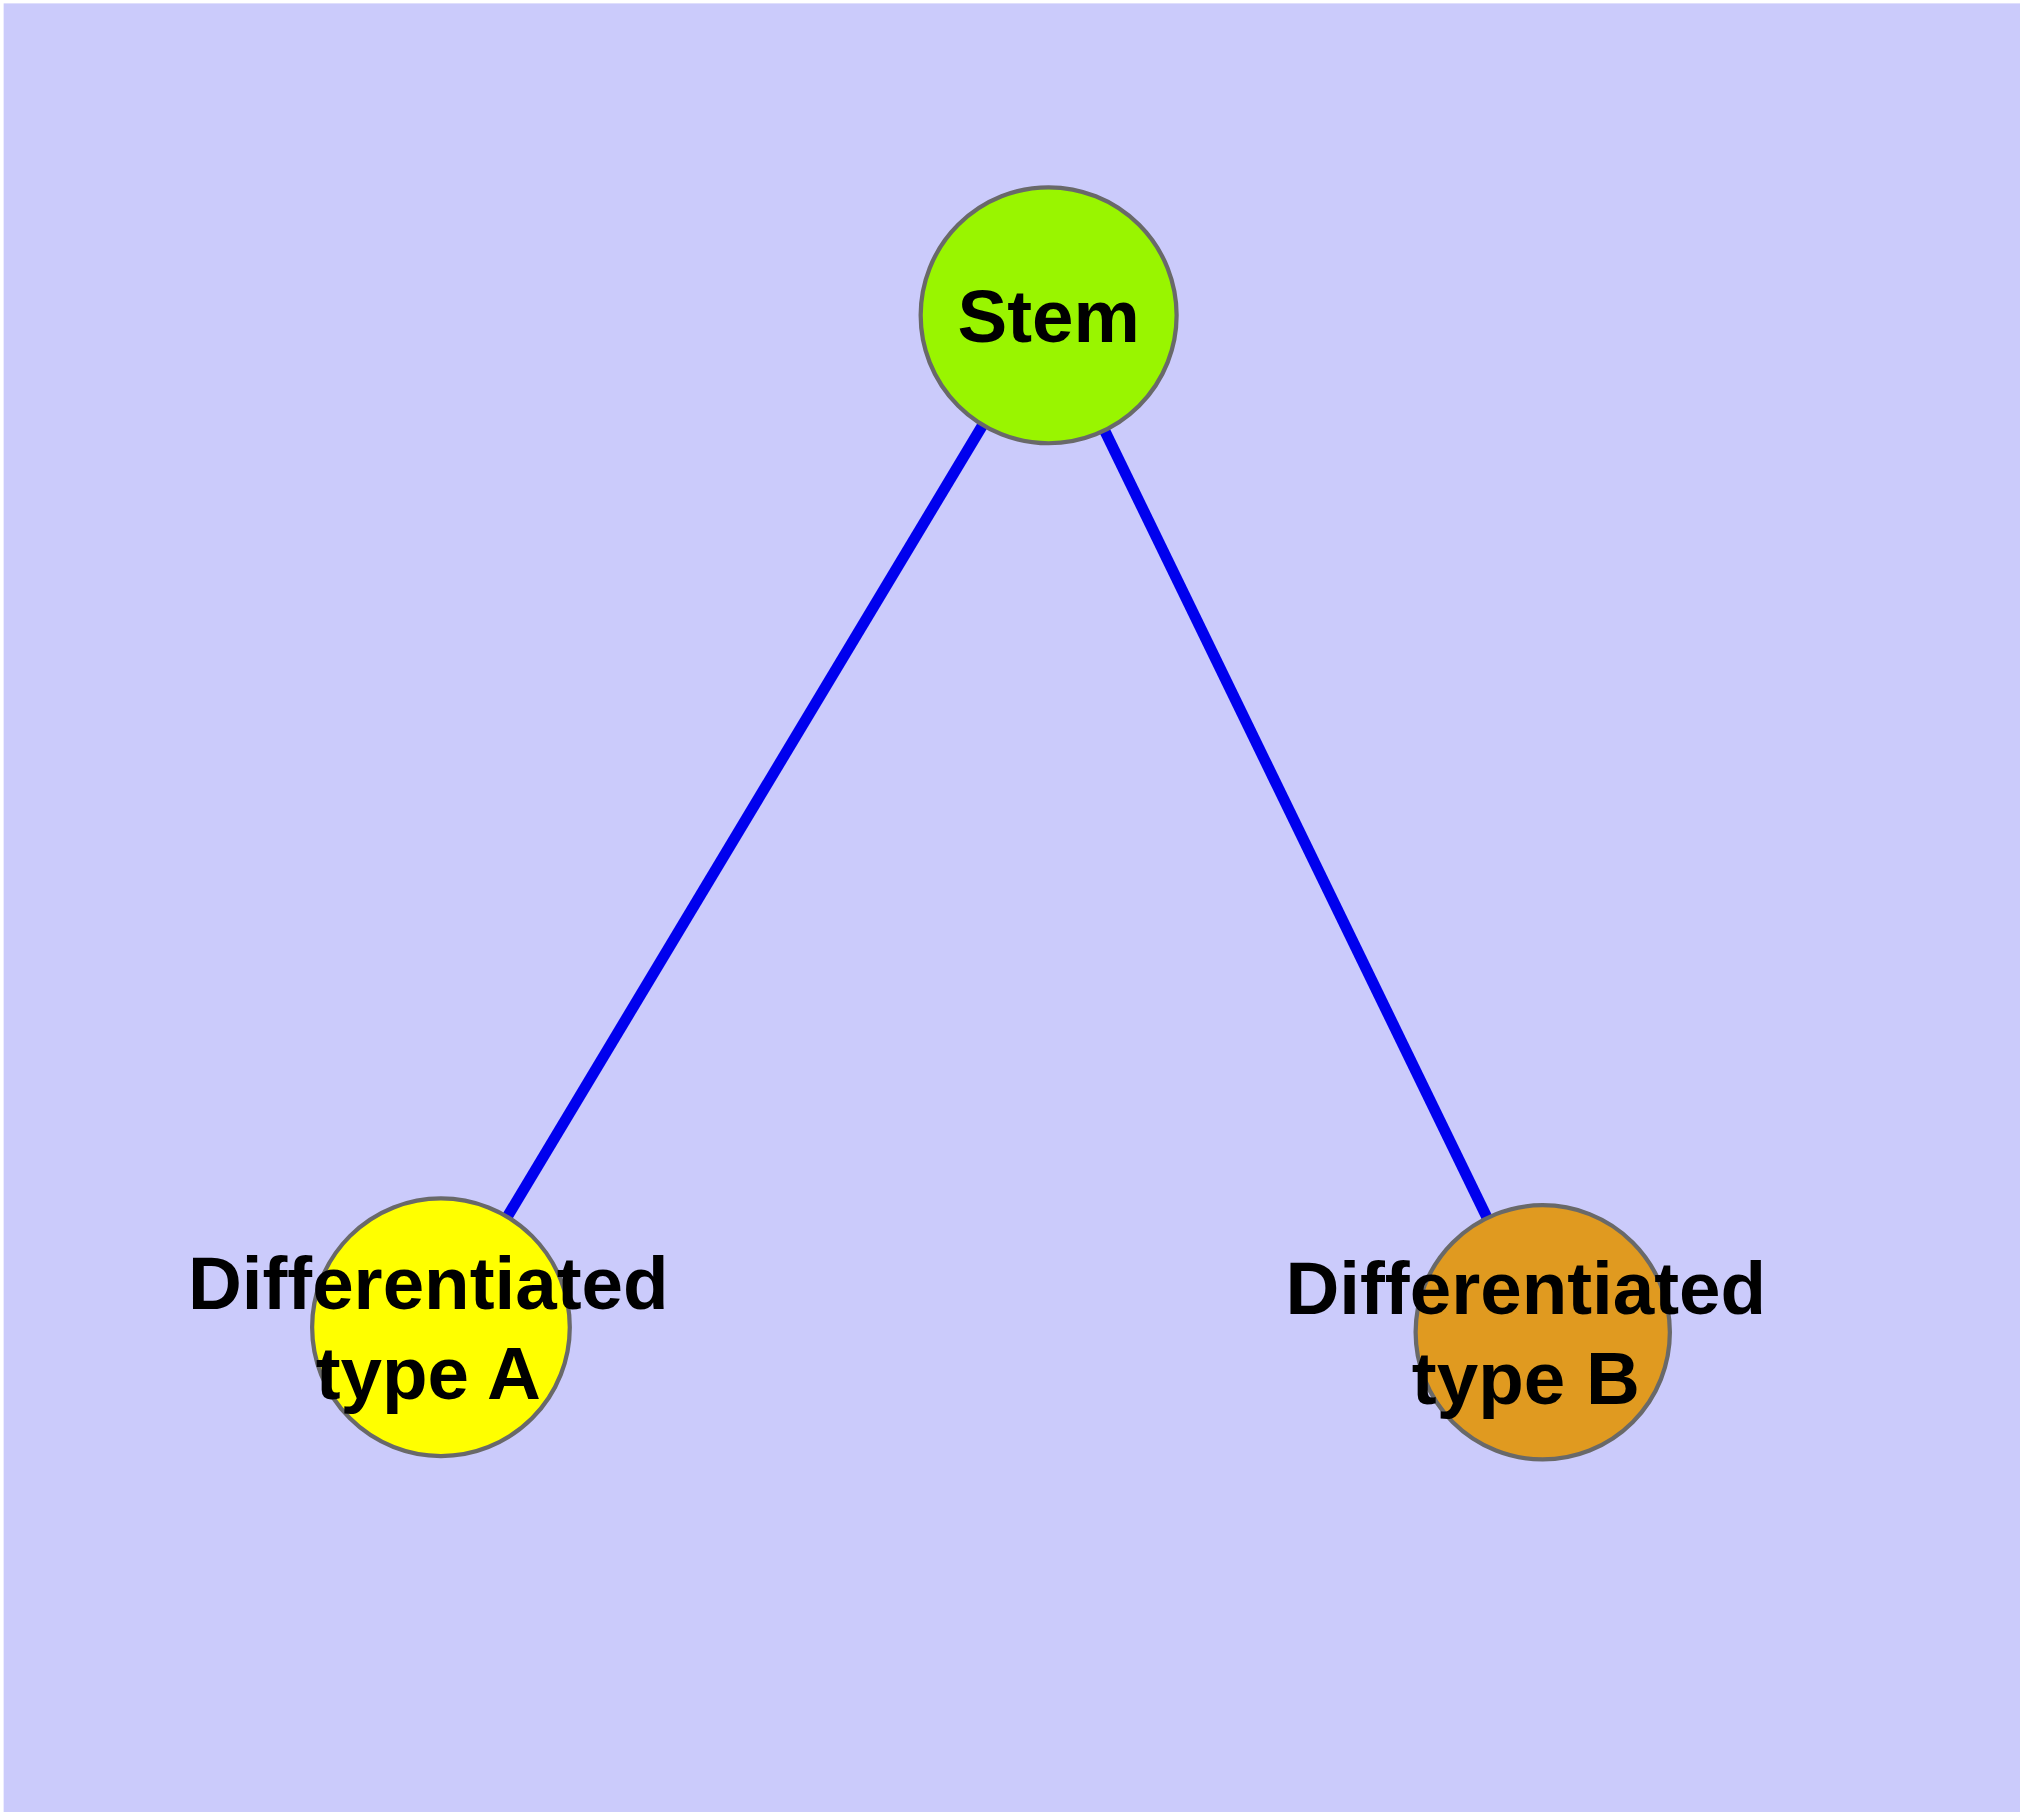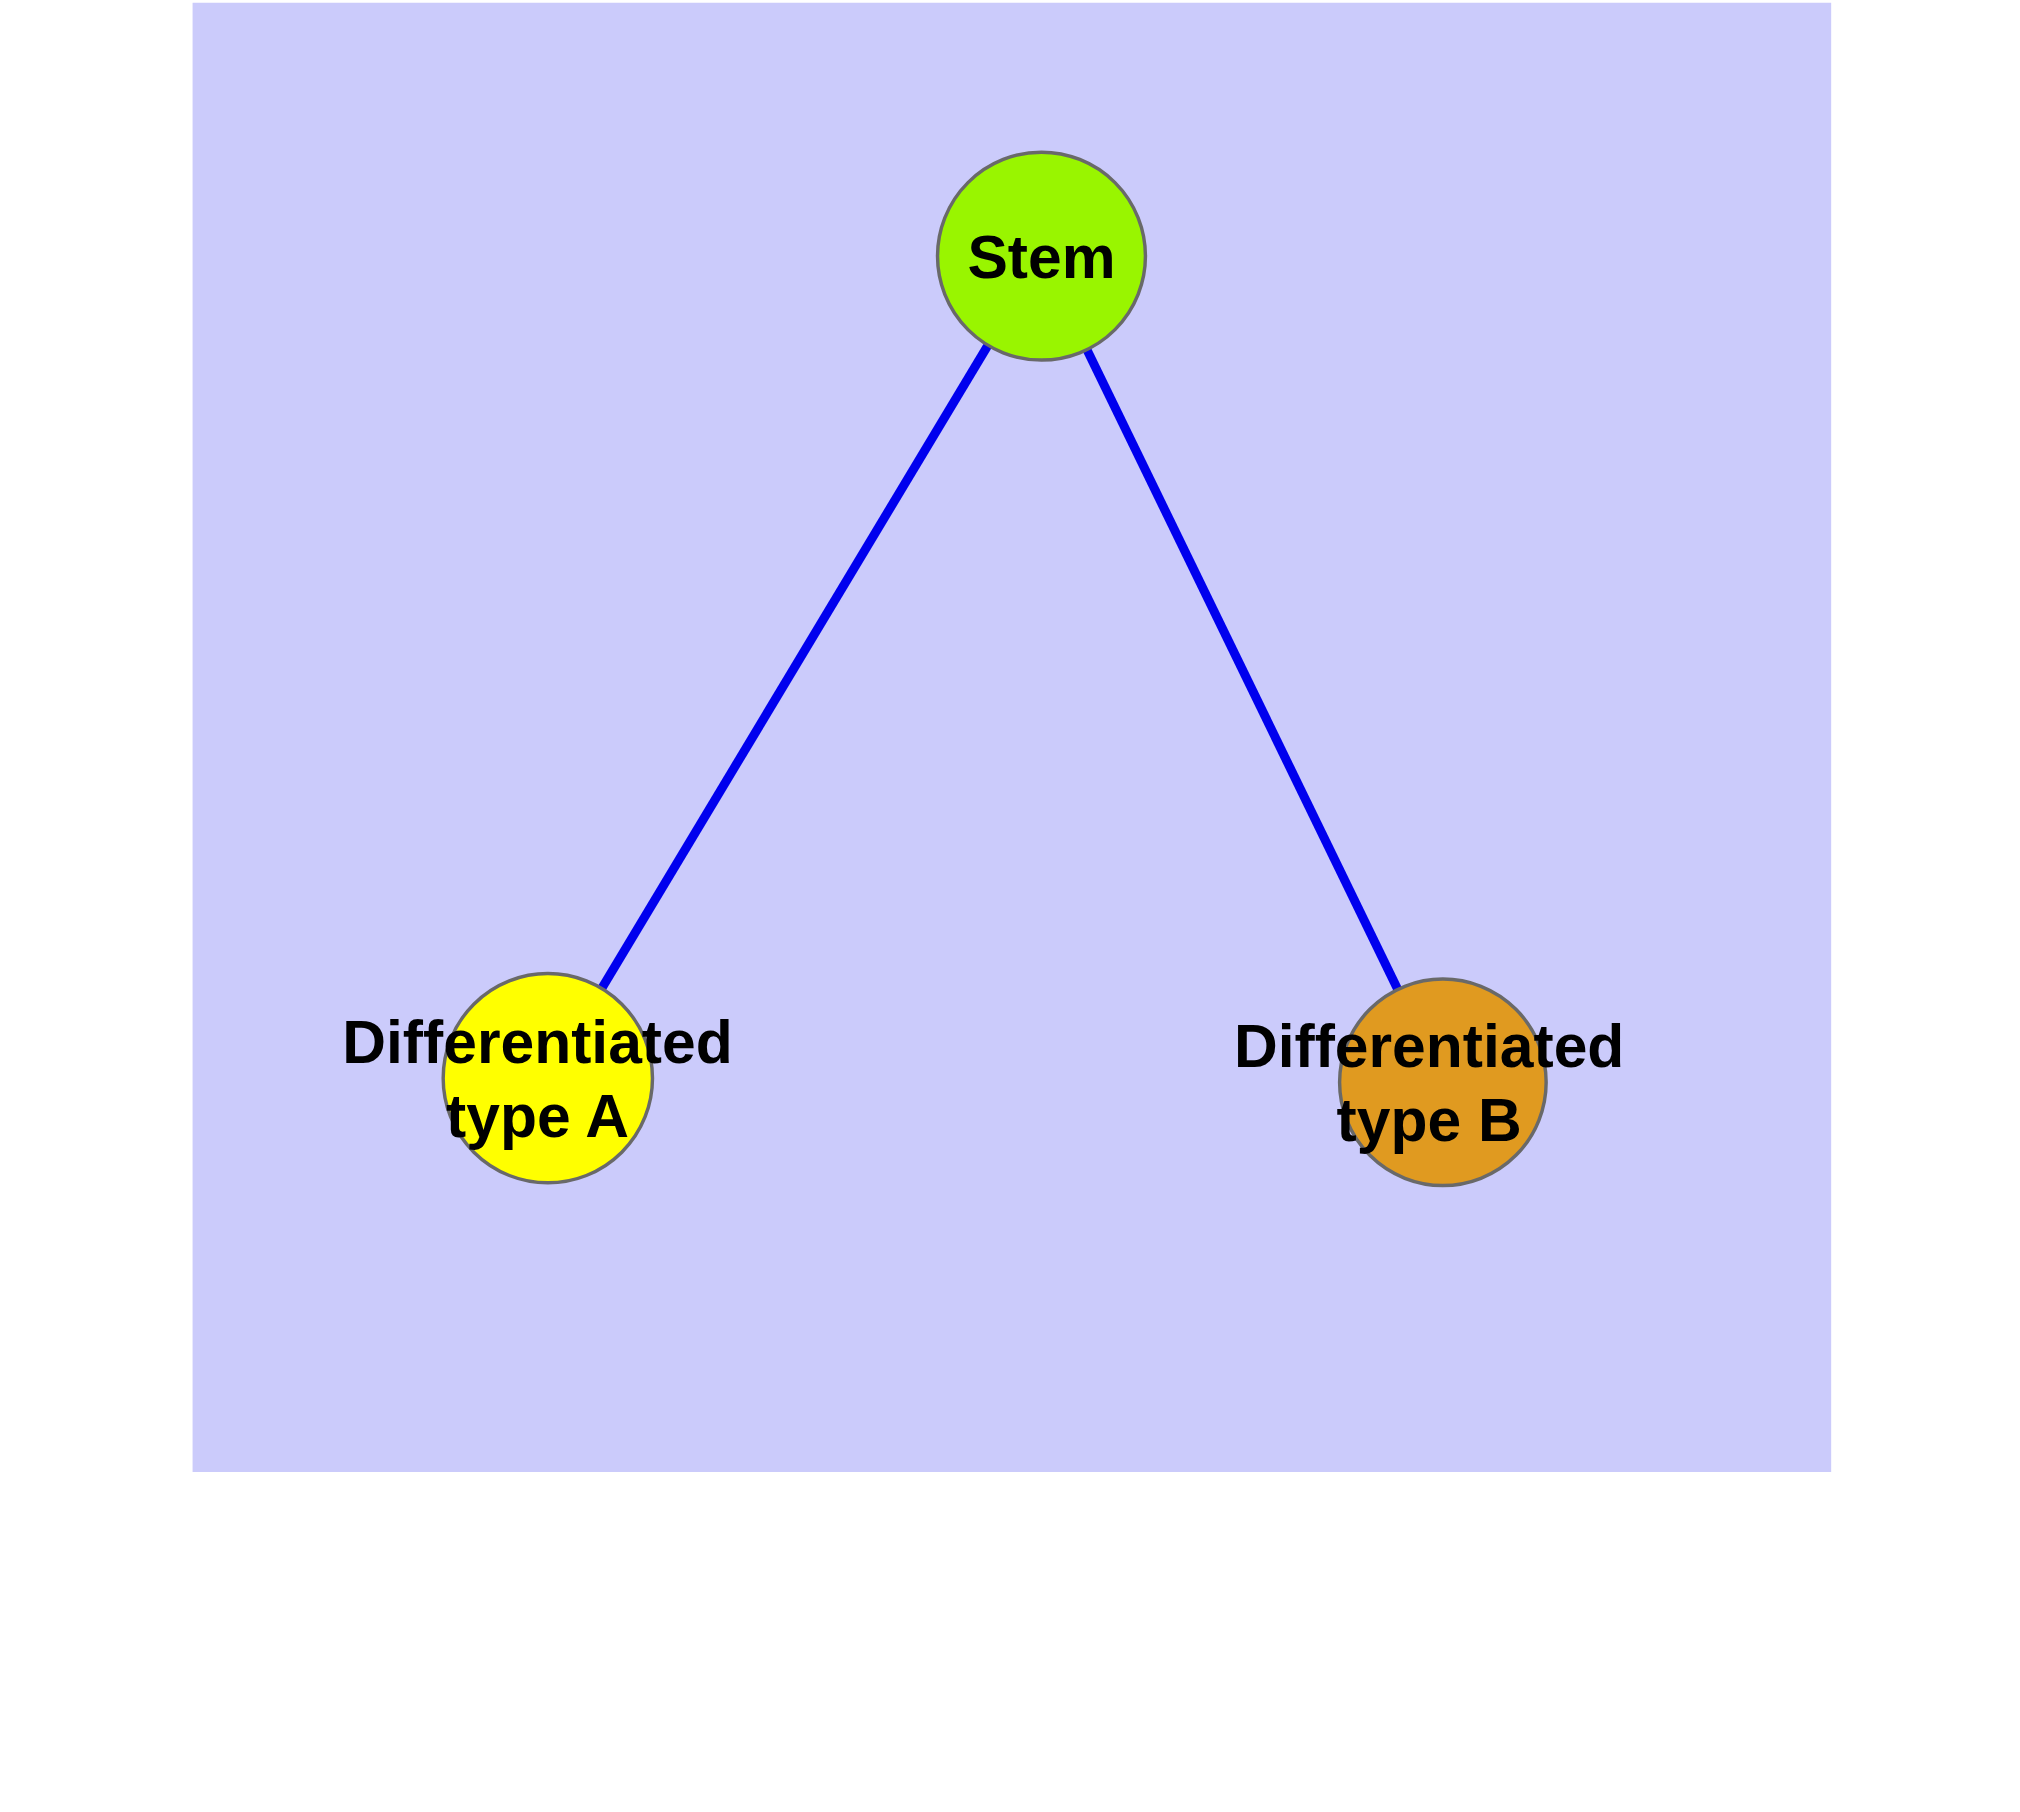--- a/index.html
+++ b/index.html
@@ -2,21 +2,21 @@
 <html style="font-size:13.6px"><head>
 <meta charset="utf-8">
 <style>
   html, body {
     margin: 0;
     padding: 0;
     background: #ffffff;
   }
   .diagram-wrap {
     width: 2021px;
-    height: 1472px;
+    height: 1812px;
     overflow: hidden;
   }
   svg {
     display: block;
     width: 100%;
     height: 100%;
   }
   .node-label {
     font-family: "Liberation Sans", "DejaVu Sans", sans-serif;
     font-weight: bold;

